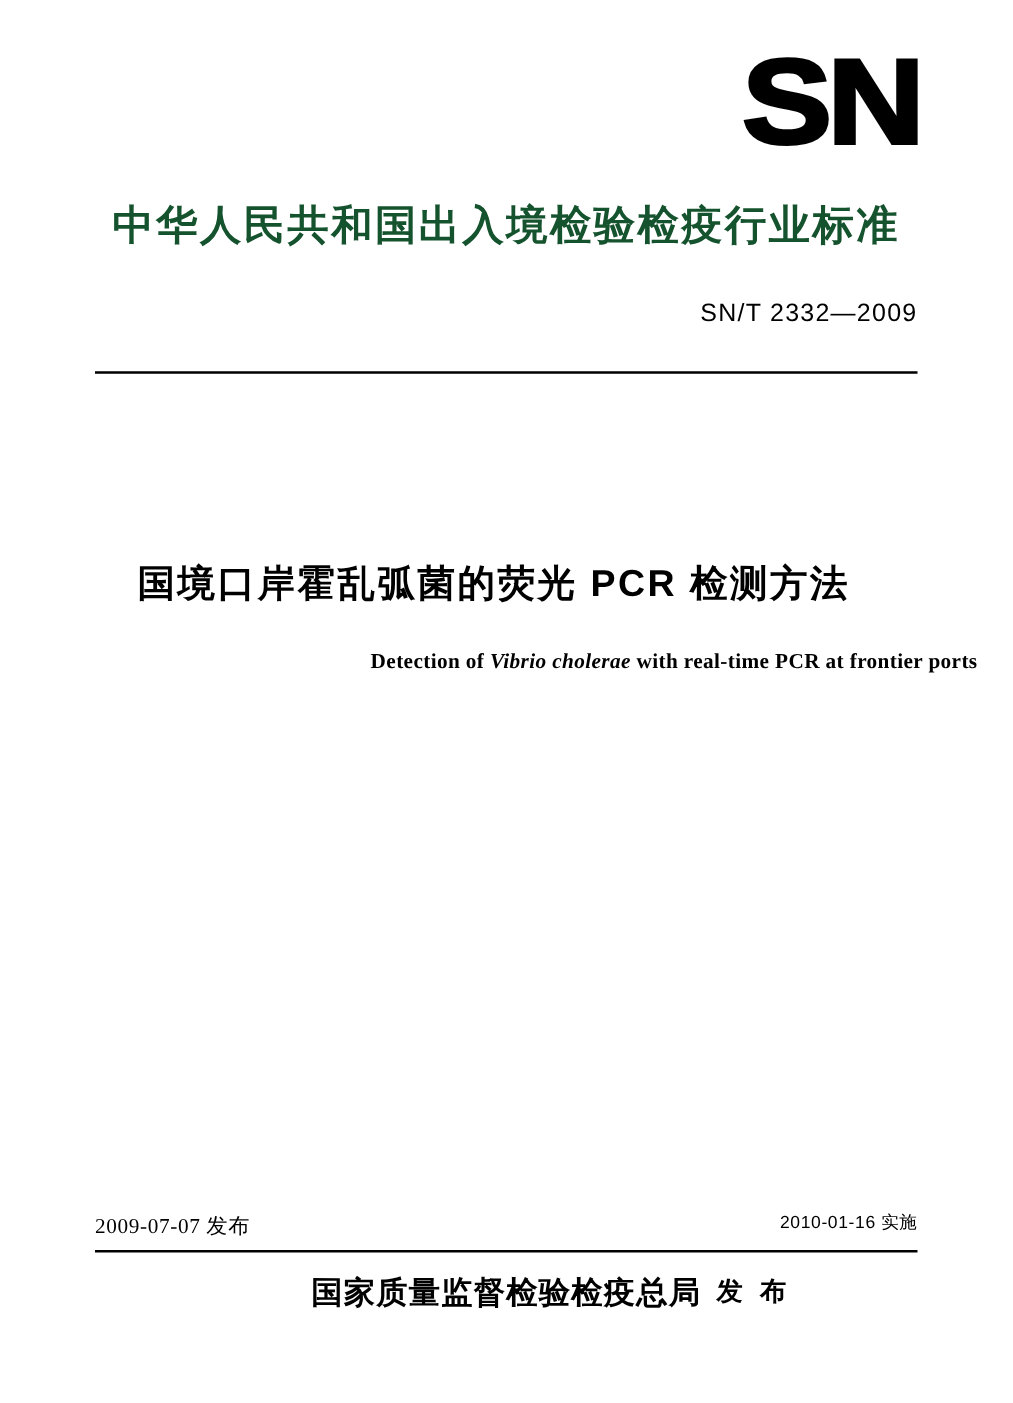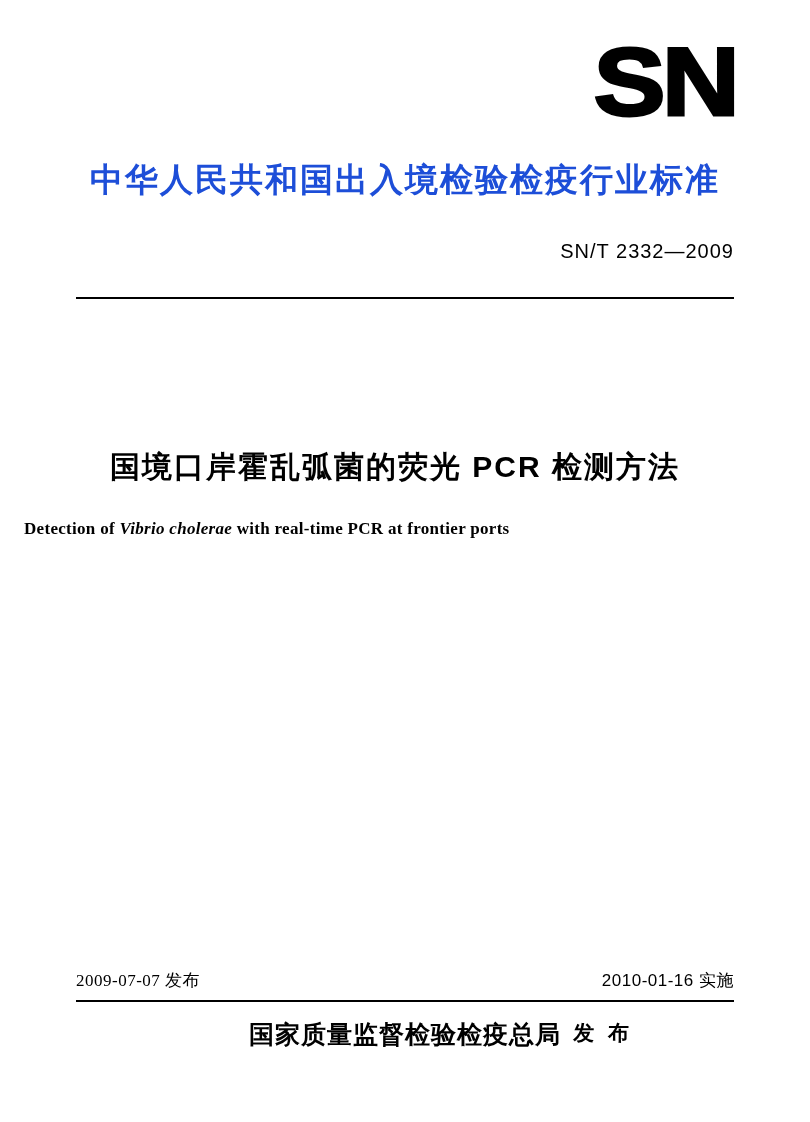--- a/index.html
+++ b/index.html
@@ -42,21 +42,21 @@
   .authority {
     position: absolute;
     top: 158px;
     left: 0;
     width: 810px;
     text-align: center;
     font-family: "Liberation Sans", "DejaVu Sans", sans-serif;
     font-weight: 700;
     font-size: 33px;
     letter-spacing: 2px;
-    color: #1d4ed8;
+    color: #14532d;
   }
 
   .std-number {
     position: absolute;
     top: 240px;
     right: 76px;
     font-family: Liberation Sans, sans-serif;
     font-size: 20px;
     letter-spacing: 1px;
   }
@@ -80,46 +80,45 @@
     font-family: "Liberation Sans", "DejaVu Sans", sans-serif;
     font-weight: 700;
     font-size: 30px;
     letter-spacing: 2px;
   }
   .title-en {
     position: absolute;
     top: 519px;
     left: 0;
     width: 782px;
-    text-align: left;
+    text-align: right;
     font-family: "Liberation Serif", "DejaVu Serif", serif;
     font-weight: 700;
     font-size: 17px;
     letter-spacing: 0.3px;
-    margin-left: 24px;
   }
   .title-en i {
     font-style: italic;
   }
 
   
   .date-issue {
     position: absolute;
     top: 969px;
     left: 76px;
     font-family: Liberation Serif, serif;
     font-size: 17px;
     letter-spacing: 0.5px;
   }
   .date-effective {
     position: absolute;
     top: 969px;
     right: 76px;
     font-family: "Liberation Sans", "DejaVu Sans", sans-serif;
-    font-size: 17px;
+    font-size: 14px;
     letter-spacing: 0.5px;
   }
   .rule-bottom {
     position: absolute;
     top: 1000px;
     left: 76px;
     width: 658px;
     height: 2px;
     background: #000;
   }

